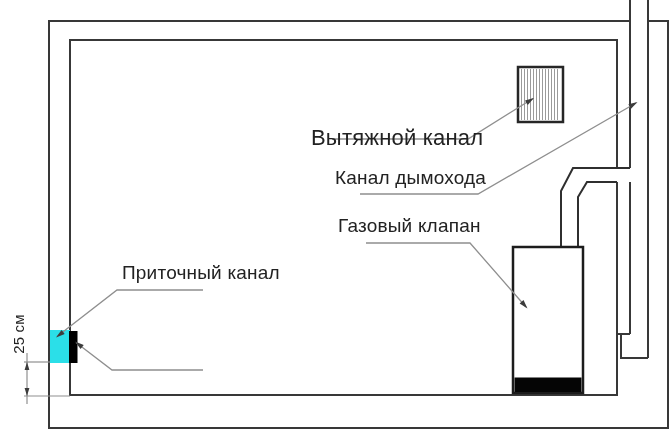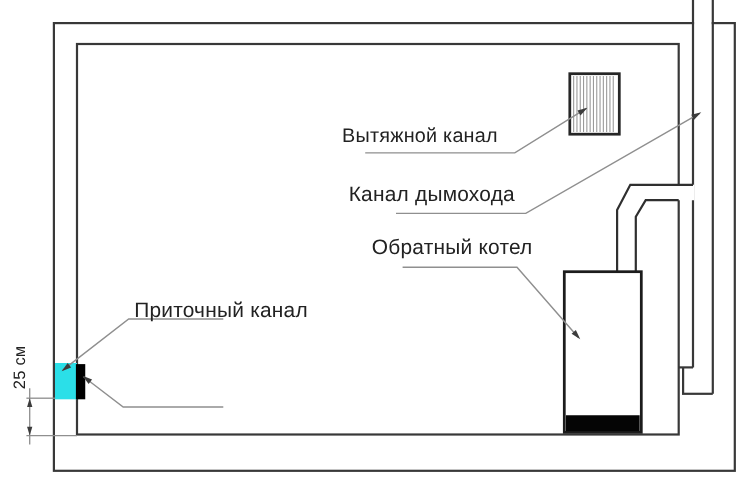--- a/index.html
+++ b/index.html
@@ -6,24 +6,24 @@
   .canvas{
     position:relative;width:671px;height:440px;background:#ffffff;
     font-family:"Liberation Sans",sans-serif;overflow:hidden;
   }
   .canvas svg{position:absolute;left:0;top:0;}
   .lbl{
     position:absolute;white-space:nowrap;color:#222222;
     font-family:"Liberation Sans",sans-serif;line-height:1.05;
     letter-spacing:0.2px;
   }
-  .lbl-exhaust{left:311px;top:114px;font-size:18px;}
-  .lbl-chimney{left:317px;top:168px;font-size:19px;}
+  .lbl-exhaust{left:311px;top:126px;font-size:22px;}
+  .lbl-chimney{left:335px;top:168px;font-size:19px;}
   .lbl-boiler{left:338px;top:216px;font-size:19px;}
-  .lbl-supply{left:122px;top:263px;font-size:19px;margin-top:10px;}
+  .lbl-supply{left:122px;top:263px;font-size:19px;}
   .lbl-valve{left:117px;top:340px;font-size:22px;color:#000000;}
   .lbl-dim{
     left:19px;top:334px;font-size:15px;color:#222222;
     transform:translate(-50%,-50%) rotate(-90deg);
   }
 </style>
 </head>
 <body>
 
 <div class="canvas">
@@ -99,17 +99,17 @@
       </g>
       <g fill="#3c3c3c" stroke="none">
         <path d="M0,0 L-8,2.4 L-8,-2.4 Z" transform="translate(27,362) rotate(-90)"></path>
         <path d="M0,0 L-8,2.4 L-8,-2.4 Z" transform="translate(27,396) rotate(90)"></path>
       </g>
     </g>
   </svg>
 
   <div class="lbl lbl-exhaust">Вытяжной канал</div>
   <div class="lbl lbl-chimney">Канал дымохода</div>
-  <div class="lbl lbl-boiler">Обратный котел</div>
+  <div class="lbl lbl-boiler">Газовый клапан</div>
   <div class="lbl lbl-supply">Приточный канал</div>
   <div class="lbl lbl-dim">25 см</div>
 
 </div>
 
 </body></html>

